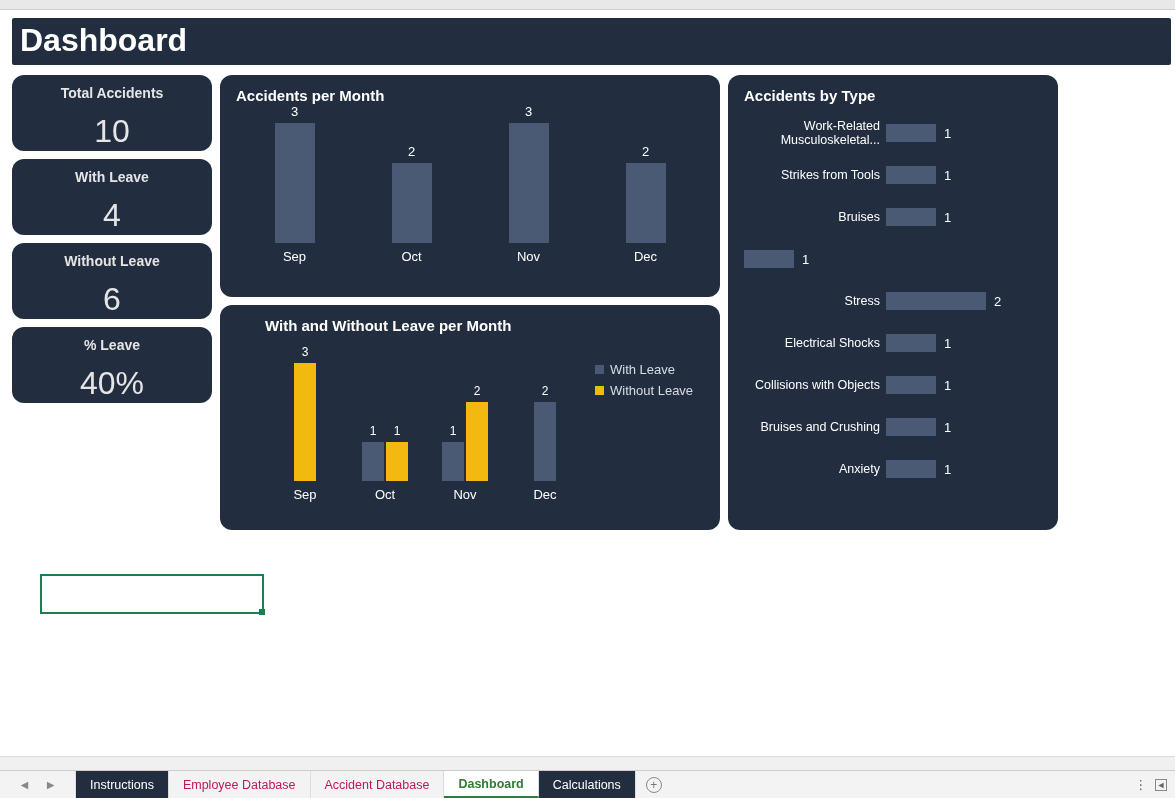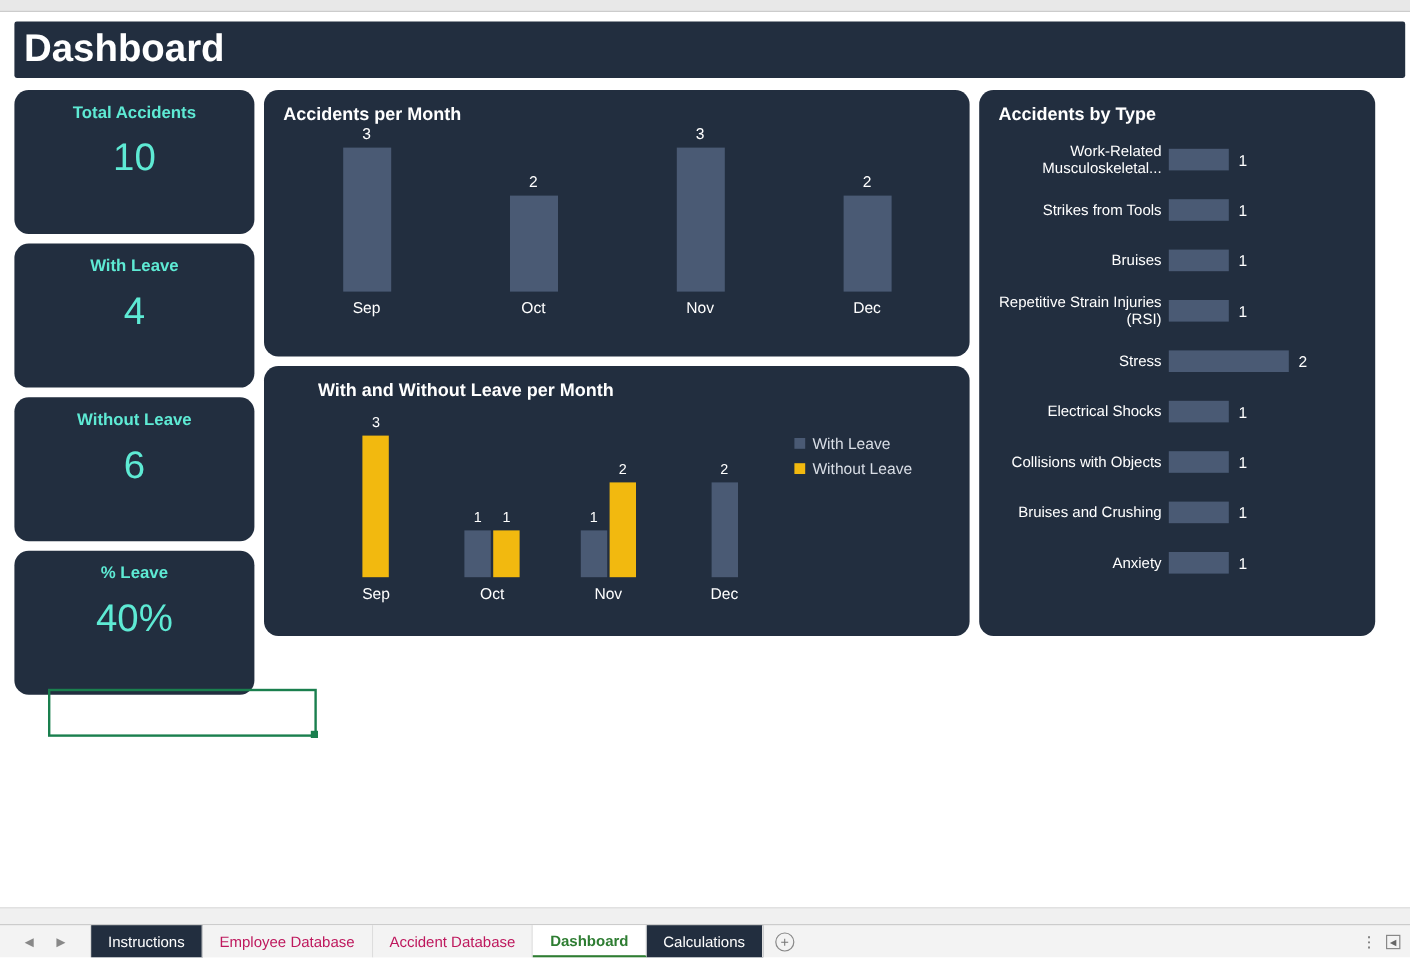--- a/index.html
+++ b/index.html
@@ -36,30 +36,30 @@
     padding: 6px 12px 0 12px;
   }
   .col-left {
     width: 200px;
     display: flex;
     flex-direction: column;
     gap: 8px;
   }
   .kpi {
     background: #222e3f;
-    color: #5eead4;
+    color: #e5e5e5;
     border-radius: 12px;
     text-align: center;
     padding: 10px 6px 16px 6px;
-    height: 120px;
+    height: 76px;
   }
   .kpi .kpi-label { font-size: 14px; font-weight: 600; }
   .kpi .kpi-value { font-size: 32px; margin-top: 12px; font-weight: 400; }
   .col-mid {
-    width: 588px;
+    width: 500px;
     display: flex;
     flex-direction: column;
     gap: 8px;
   }
   .panel {
     background: #222e3f;
     color: #fff;
     border-radius: 12px;
     padding: 12px 16px;
   }
@@ -301,21 +301,20 @@
             </div>
           </div>
           <div class="hrow">
             <div class="hlabel">Bruises</div>
             <div class="hbar-wrap">
               <div class="hbar" style="width:50px"></div>
               <div class="hval">1</div>
             </div>
           </div>
           <div class="hrow">
-            <div class="hlabel">Repetitive Strain Injuries (RSI)</div>
             <div class="hbar-wrap">
               <div class="hbar" style="width:50px"></div>
               <div class="hval">1</div>
             </div>
           </div>
           <div class="hrow">
             <div class="hlabel">Stress</div>
             <div class="hbar-wrap">
               <div class="hbar" style="width:100px"></div>
               <div class="hval">2</div>

